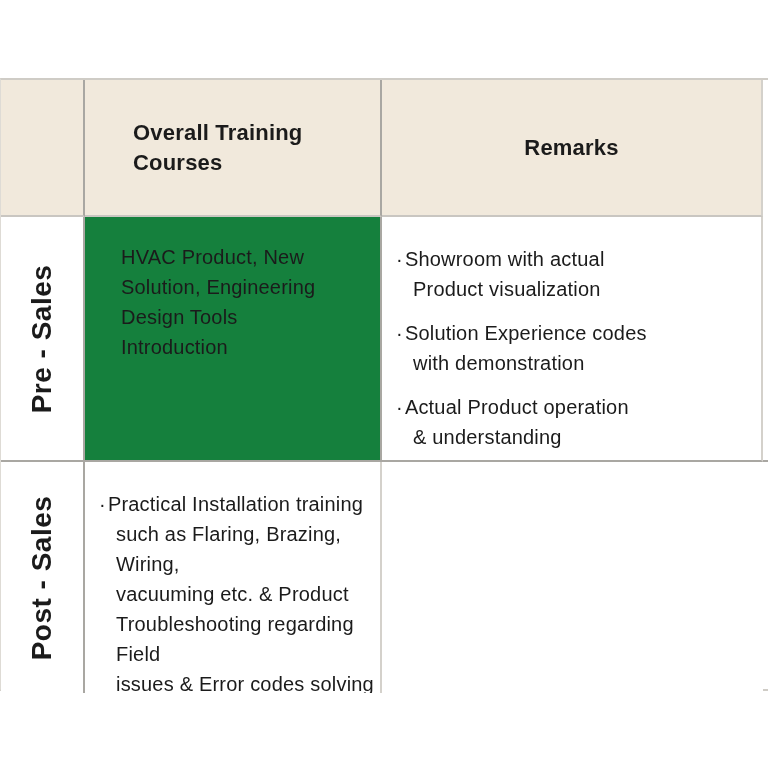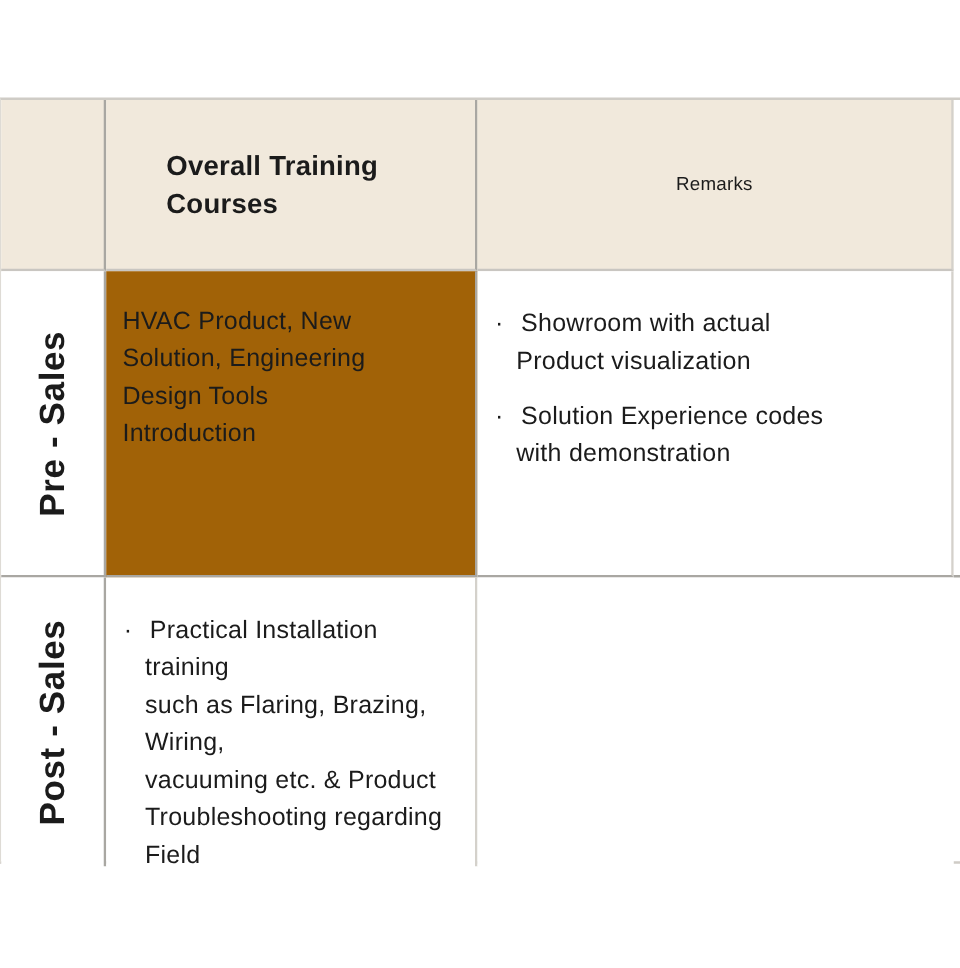--- a/index.html
+++ b/index.html
@@ -20,39 +20,39 @@
   }
   .cell { box-sizing:border-box; overflow:hidden; }
   .head { background:#f1e9dc; border-bottom:2px solid #c9c6c1; }
   .inner-r  { border-right:2px solid #a9a7a2; }
   .light-r  { border-right:2px solid #d4d1cb; }
   .inner-b  { border-bottom:2px solid #a9a7a2; }
 
   .courses-head { display:flex; align-items:center; padding-left:48px; }
   .courses-head span { font-size:22px; font-weight:700; line-height:1.35; max-width:215px; letter-spacing:0.2px; }
   .remarks-head { display:flex; align-items:center; justify-content:center; }
-  .remarks-head span { font-size:15px; font-weight:400; letter-spacing:0.2px; }
+  .remarks-head span { font-size:22px; font-weight:700; letter-spacing:0.2px; }
 
   .label-cell { display:flex; align-items:center; justify-content:center; background:#ffffff; }
   .label-cell .rot {
     transform:rotate(-90deg); white-space:nowrap;
     font-size:28px; font-weight:700; letter-spacing:0.5px;
   }
 
-  .course-cell { padding:25px 8px 0 13px; background:#a16207; }
+  .course-cell { padding:25px 8px 0 36px; background:#15803d; }
   .course-cell .txt { white-space:pre-wrap; font-size:20px; line-height:1.5; letter-spacing:0.2px; }
 
   .remarks-cell { padding:27px 6px 0 14px; background:#ffffff; }
   .bullet-item {
     padding-left:17px; text-indent:-17px;
     font-size:20px; line-height:1.5; letter-spacing:0.2px;
   }
   .bullet-item + .bullet-item { margin-top:14px; }
   .bullet-item .blt { margin-right:2px; }
-  .bullet-item .btx { white-space:pre-wrap;margin-left:12px; }
+  .bullet-item .btx { white-space:pre-wrap; }
 
   .filler { background:#ffffff; }
   .filler.head-fill { background:#ffffff; }
 </style>
 </head>
 <body>
 
 <div class="tbl">
 
   <div class="cell head inner-r"></div>
@@ -75,20 +75,24 @@
   </div>
   <div class="cell light-r inner-b remarks-cell">
     <div class="bullet-item">
       <span class="blt">·</span><span class="btx">Showroom with actual
 Product visualization</span>
     </div>
     <div class="bullet-item">
       <span class="blt">·</span><span class="btx">Solution Experience codes
 with demonstration</span>
     </div>
+    <div class="bullet-item">
+      <span class="blt">·</span><span class="btx">Actual Product operation
+&amp; understanding</span>
+    </div>
   </div>
   <div class="cell filler inner-b"></div>
 
   <div class="cell inner-r label-cell">
     <span class="rot">Post - Sales</span>
   </div>
   <div class="cell light-r remarks-cell">
     <div class="bullet-item">
       <span class="blt">·</span><span class="btx">Practical Installation training
 such as Flaring, Brazing, Wiring,

